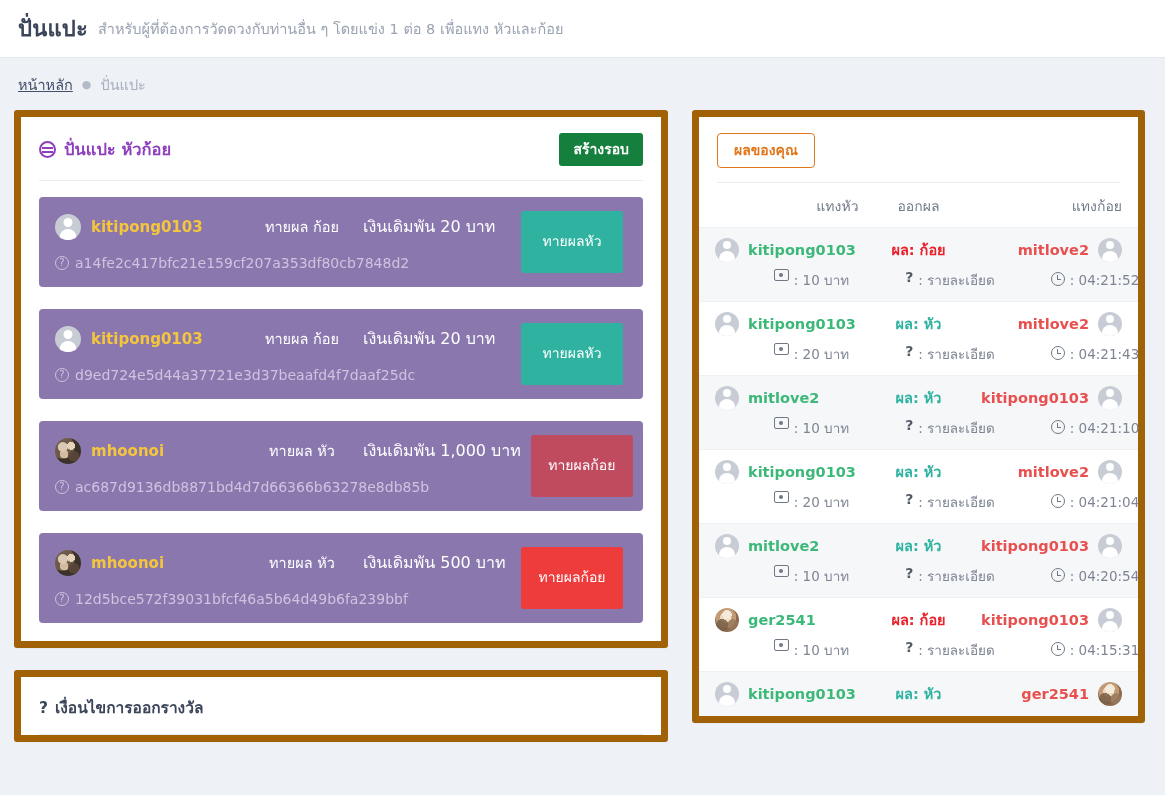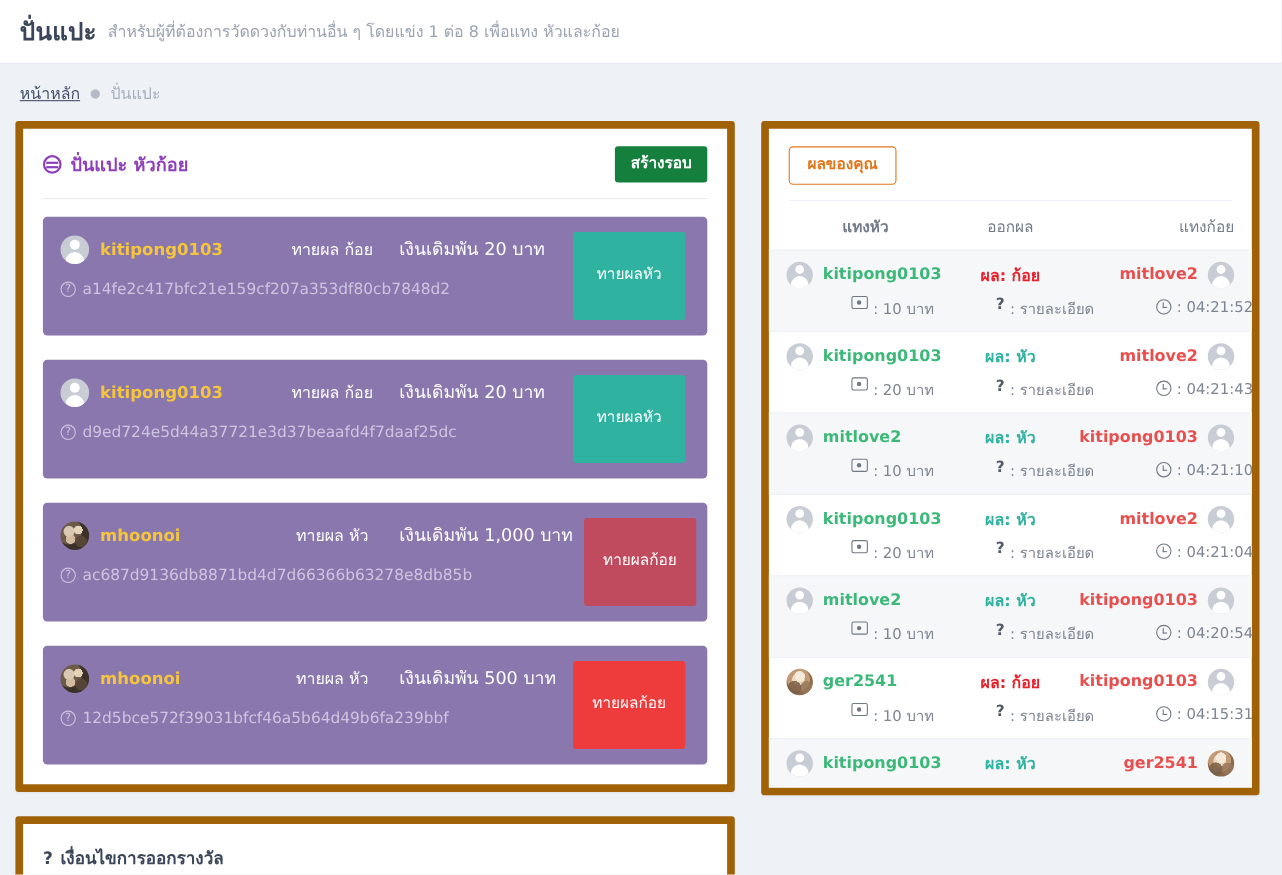--- a/index.html
+++ b/index.html
@@ -218,21 +218,21 @@
     line-height: 1;
     flex: 0 0 14px;
   }
   .bet-action {
     flex: 0 0 102px;
     align-self: center;
     margin-right: 4px;
   }
   .bet-btn {
     width: 102px;
-    height: 80px;
+    height: 62px;
     border: none;
     border-radius: 3px;
     color: #fff;
     font-family: inherit;
     font-size: 14px;
     cursor: pointer;
     line-height: 1.2;
   }
 
   
@@ -254,21 +254,21 @@
   }
 
   
   .wcol-head {
     display: flex;
     align-items: center;
     padding: 12px 16px 10px 16px;
     font-size: 14px;
     color: #727b8a;
   }
-  .wcol-head .c1 { flex: 1 1 0; text-align: center; font-weight: bold; }
+  .wcol-head .c1 { flex: 1 1 0; text-align: right; }
   .wcol-head .c2 { flex: 0 0 120px; text-align: center; }
   .wcol-head .c3 { flex: 1 1 0; text-align: right; }
 
   .wrow {
     padding: 10px 16px 10px 16px;
     border-top: 1px solid #edf0f4;
   }
   .wrow.alt { background: #f6f7f9; }
   .wrow-top {
     display: flex;

